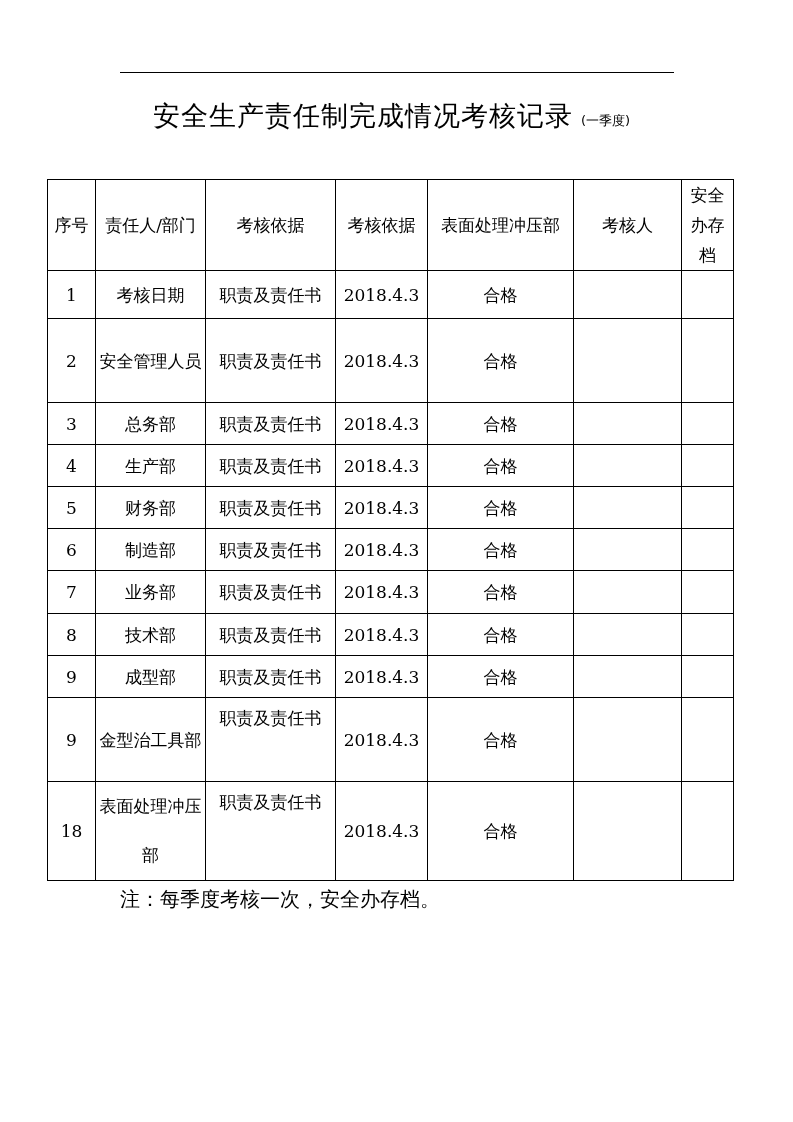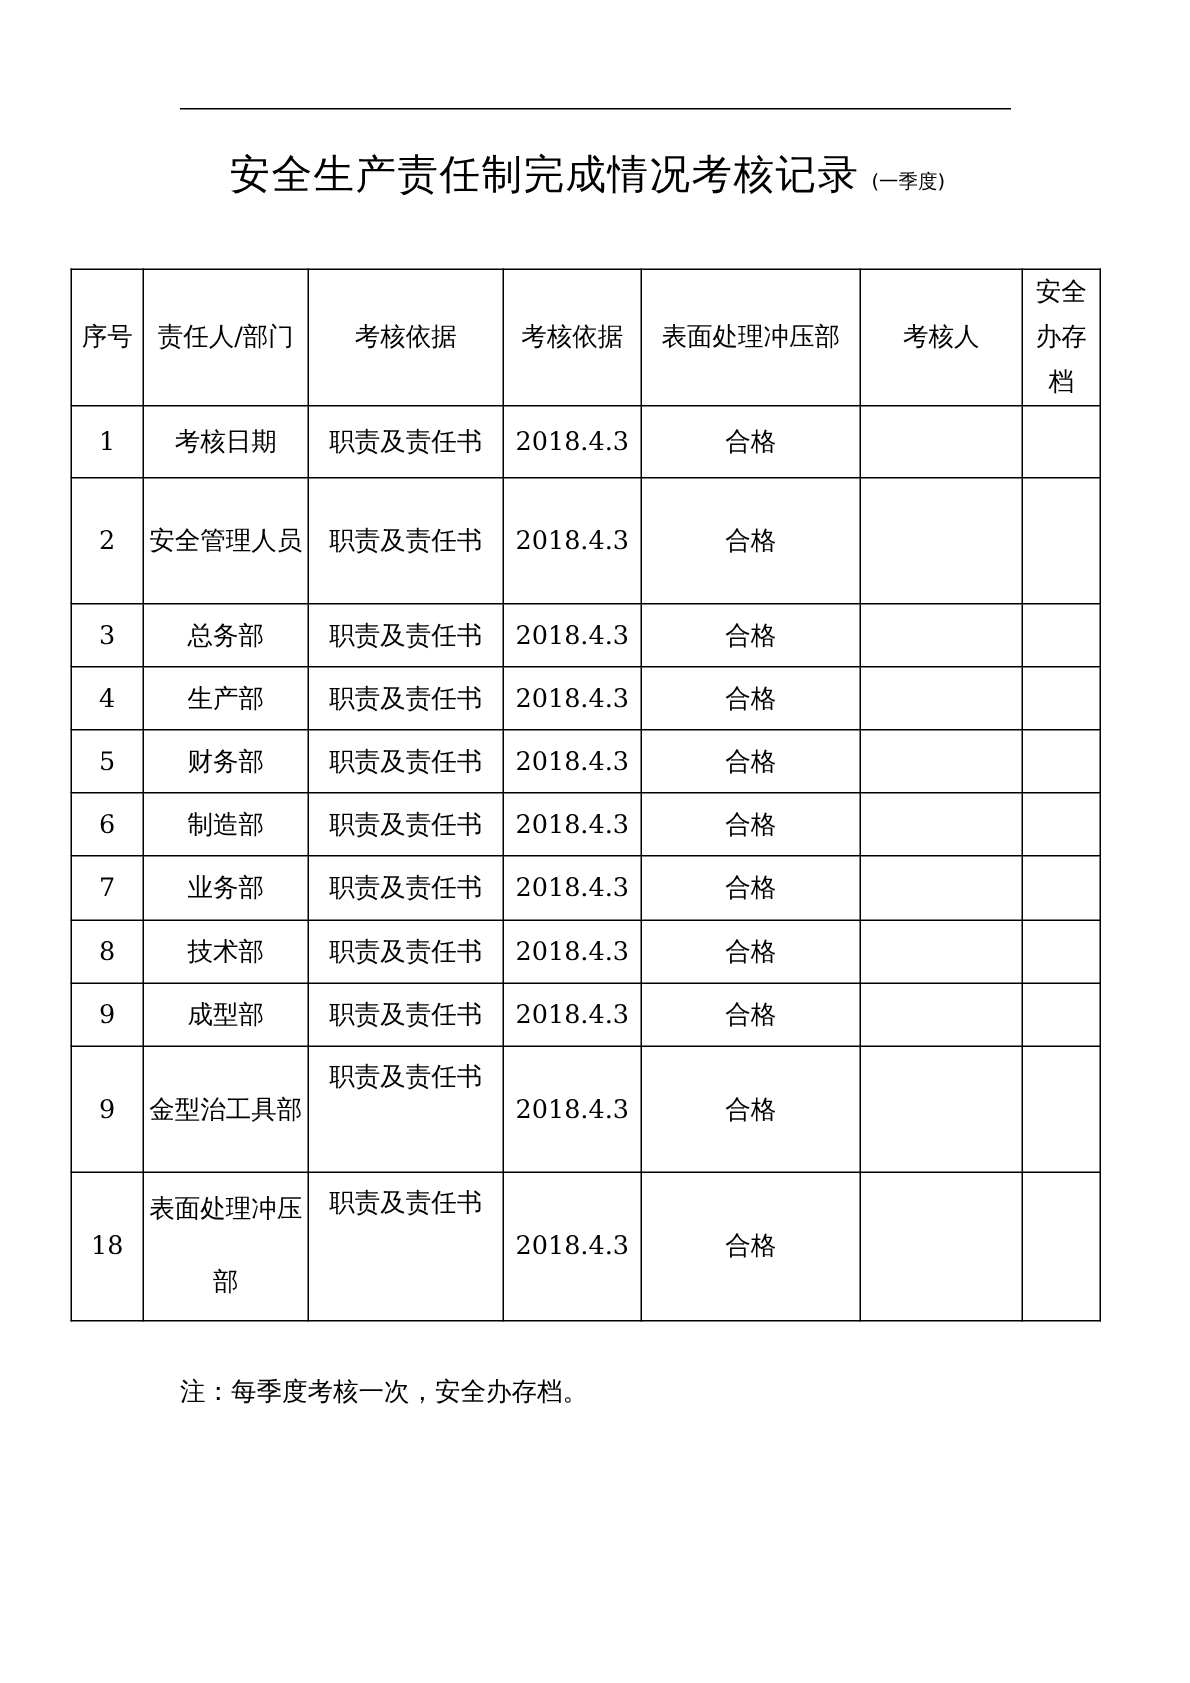--- a/index.html
+++ b/index.html
@@ -6,21 +6,21 @@
   body{width:793px;height:1122px;position:relative;font-family:"DejaVu Serif","Liberation Serif",serif;color:#000;overflow:hidden;}
   .topline{position:absolute;left:120px;top:72px;width:554px;height:0;border-top:1.5px solid #000;}
   .title{position:absolute;left:0;top:98px;width:783px;text-align:center;font-family:"DejaVu Sans","Liberation Sans",sans-serif;font-size:27px;letter-spacing:1px;}
   .title .sub{font-size:13px;letter-spacing:0;margin-left:8px;}
   table{position:absolute;left:47px;top:179px;border-collapse:collapse;table-layout:fixed;font-size:17px;}
   td{border:1px solid #000;text-align:center;vertical-align:middle;padding:0 2px;line-height:32px;overflow:hidden;}
   td.top{vertical-align:top;padding-top:4px;}
   td.hdr{line-height:30px;}
   td.lf{text-align:center;line-height:40px;}
   td.dept11{line-height:49px;}
-  .note{position:absolute;left:120px;top:916px;font-size:17px;}
+  .note{position:absolute;left:120px;top:886px;font-size:20px;}
 </style>
 </head>
 <body>
 
 <div class="topline"></div>
 <div class="title"><span>安全生产责任制完成情况考核记录</span><span class="sub">(一季度)</span></div>
 
 <table>
   <colgroup>
     <col style="width:48px">

